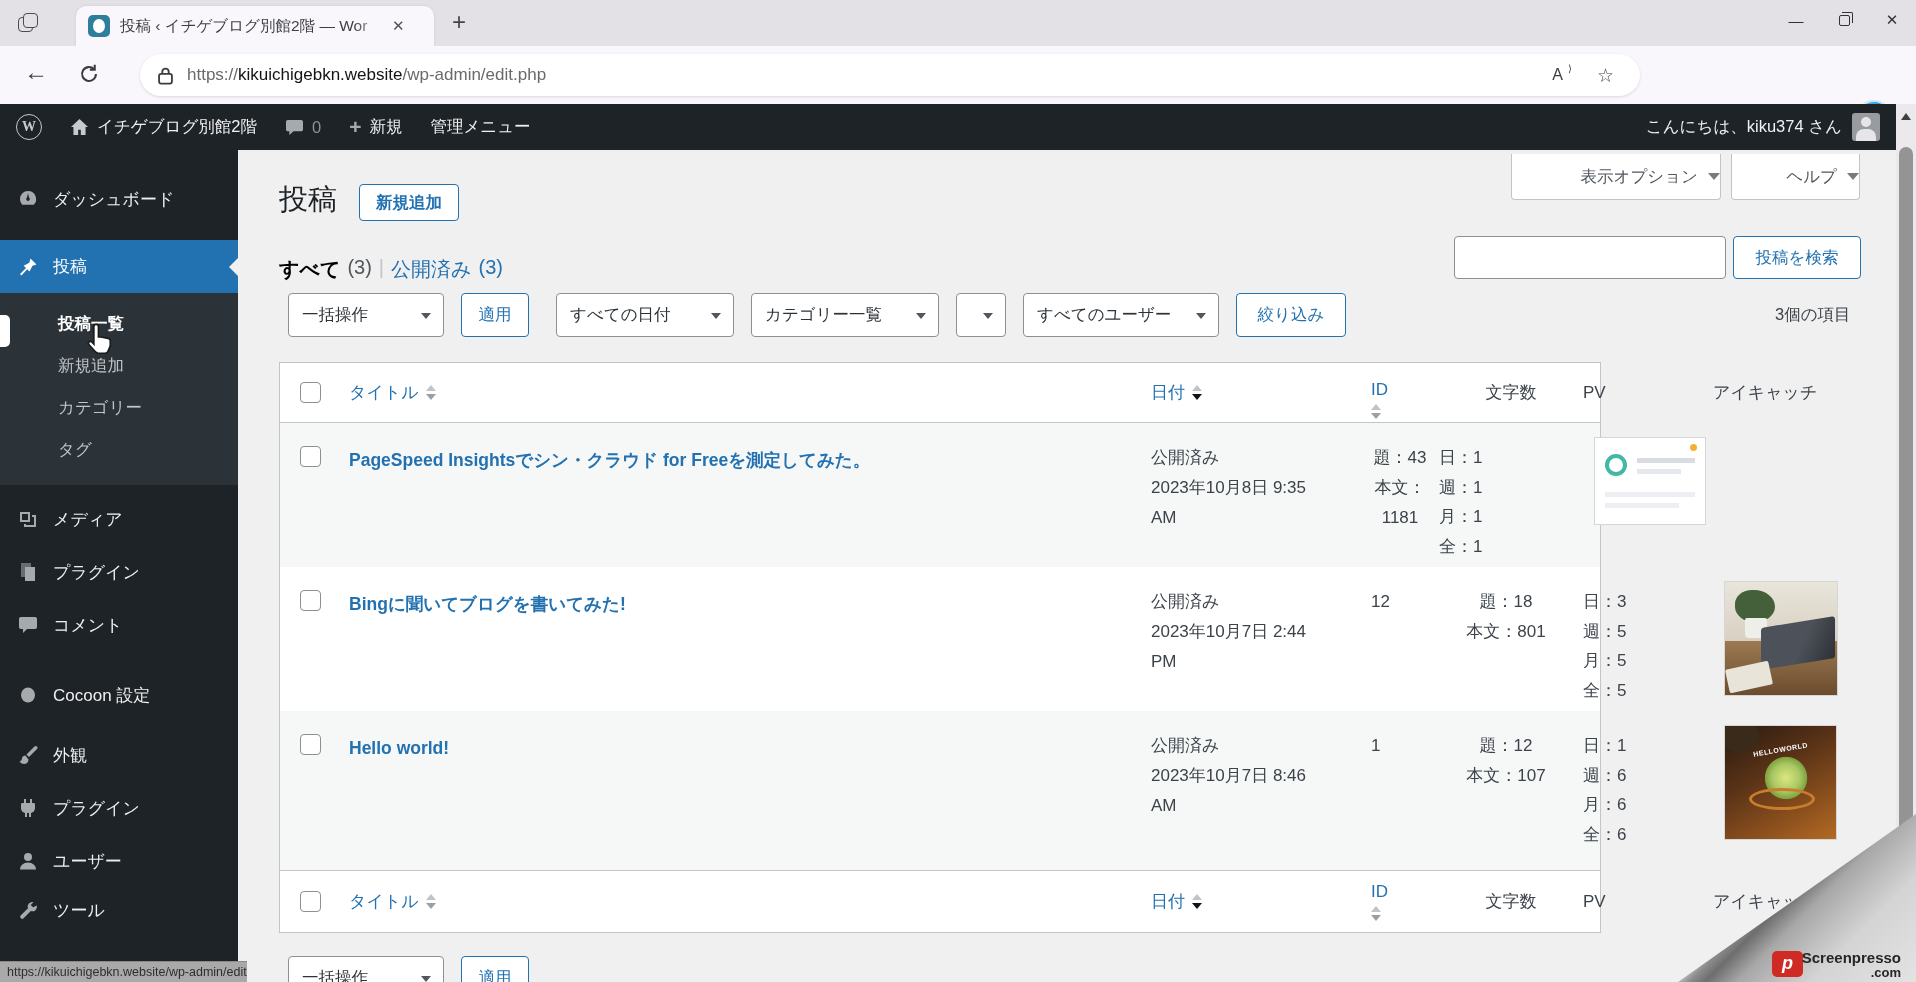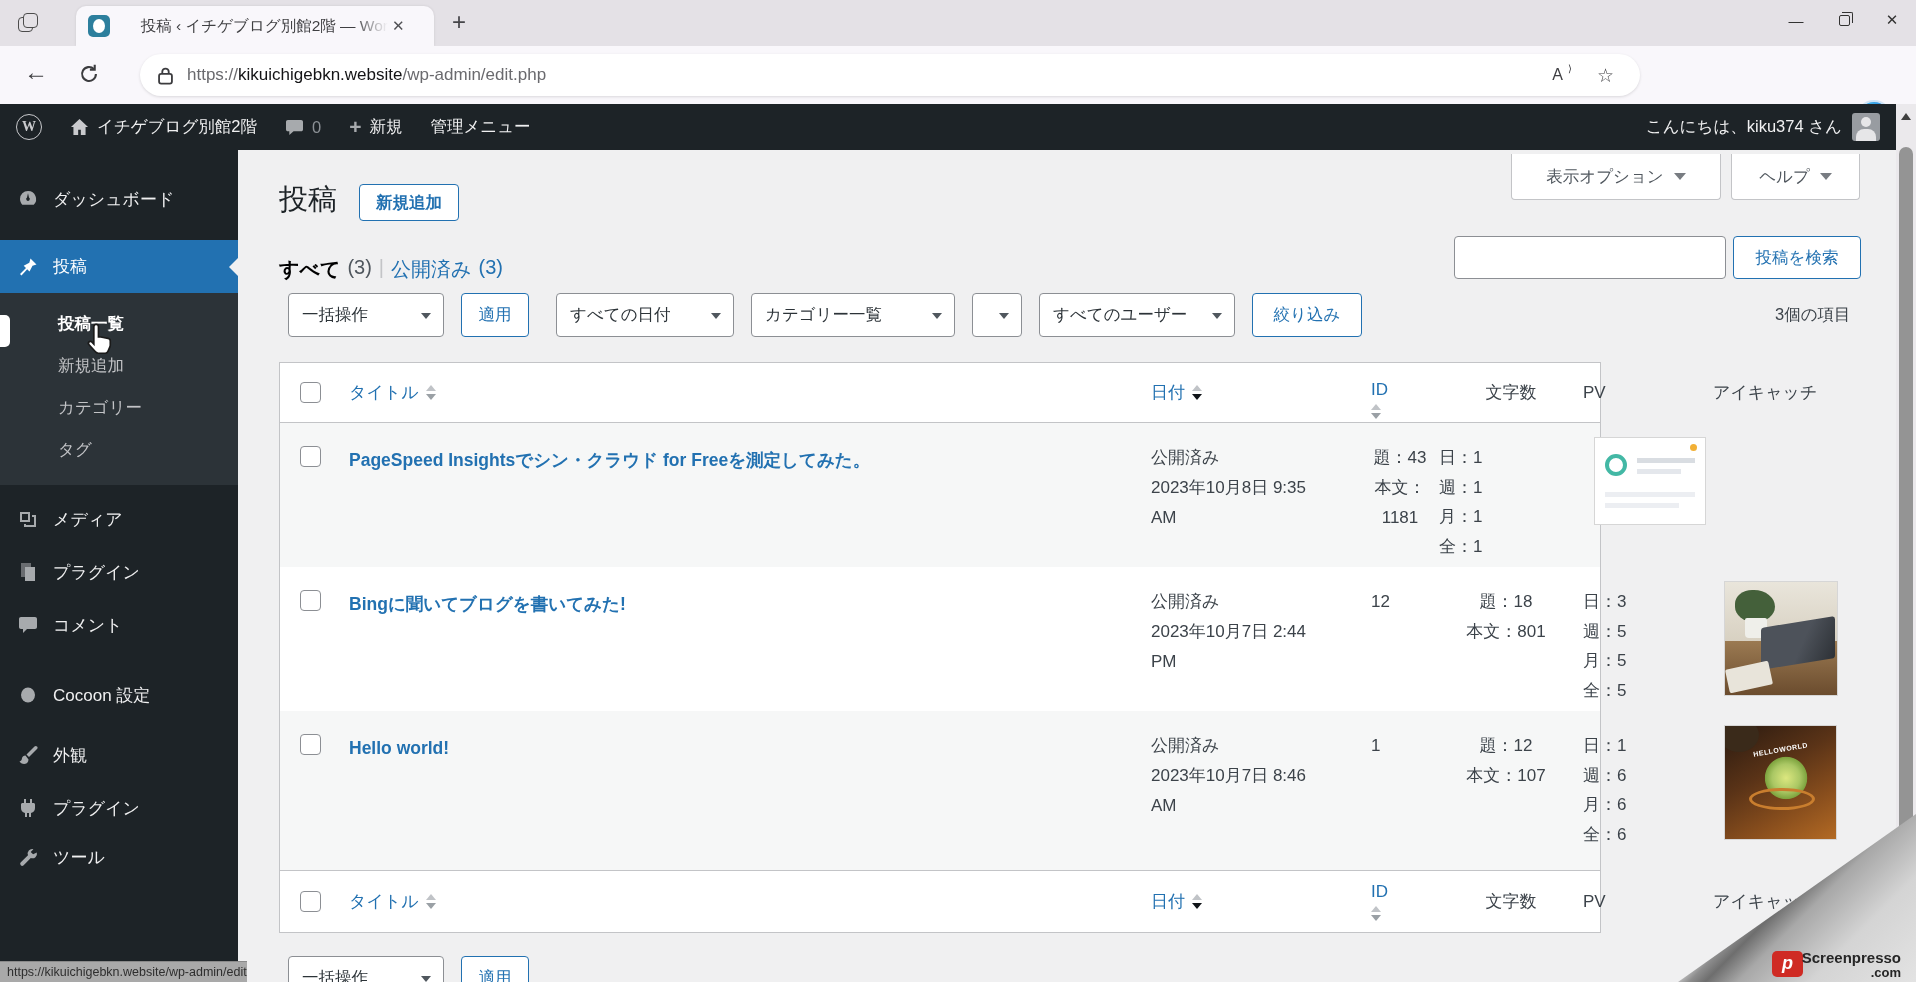--- a/index.html
+++ b/index.html
@@ -6,21 +6,21 @@
   html,body { width:1916px; height:982px; overflow:hidden; }
   body { font-family:"Liberation Sans", sans-serif; }
   .screen { position:relative; width:1916px; height:982px; background:#f0f0f1; overflow:hidden; }
 
   
   .tabstrip { position:absolute; left:0; top:0; width:100%; height:46px; background:#e4e1e6; }
   .workspaces { position:absolute; left:18px; top:13px; width:22px; height:20px; }
   .workspaces i { position:absolute; width:15px; height:15px; border:1.8px solid #4c4c4c; border-radius:4px; background:transparent; display:block; }
   .workspaces i.b1 { left:0; top:4px; }
   .workspaces i.b2 { left:5px; top:0; background:#e4e1e6; }
-  .tab { position:absolute; left:76px; top:6px; width:358px; height:40px; background:#f9f7fb; border-radius:10px 10px 0 0; display:flex; align-items:center; padding:0 12px; box-shadow:0 0 3px rgba(0,0,0,.10);text-align:right; }
+  .tab { position:absolute; left:76px; top:6px; width:358px; height:40px; background:#f9f7fb; border-radius:10px 10px 0 0; display:flex; align-items:center; padding:0 12px; box-shadow:0 0 3px rgba(0,0,0,.10); }
   .favicon { width:22px; height:22px; border-radius:5px; background:#2d7f9d; position:relative; flex:0 0 auto; }
   .favicon::after { content:""; position:absolute; left:5px; top:4px; width:12px; height:14px; background:#fff; border-radius:50%; }
   .tab-title { font-size:15.5px; color:#3f3f42; white-space:nowrap; overflow:hidden; margin-left:10px; width:268px; position:relative; }
   .tab-title::after { content:""; position:absolute; right:0; top:0; width:34px; height:100%; background:linear-gradient(90deg, rgba(249,247,251,0), #f9f7fb); }
   .tab-close { margin-left:4px; font-size:15px; color:#515155; cursor:default; }
   .newtab { position:absolute; left:452px; top:8px; font-size:24px; color:#454549; font-weight:300; }
   .wincontrols { position:absolute; right:0; top:0; height:40px; display:flex; }
   .winbtn { width:48px; height:40px; display:flex; align-items:center; justify-content:center; color:#323232; font-size:15px; }
   .ic-restore { width:11px; height:11px; border:1.4px solid #323232; border-radius:2px; position:relative; background:#e4e1e6; }
   .ic-restore::before { content:""; position:absolute; left:2px; top:-4px; width:10px; height:10px; border:1.4px solid #323232; border-left:none; border-bottom:none; border-radius:0 2px 0 0; }
@@ -65,37 +65,37 @@
   .submenu { background:#2c3338; padding:12px 0; }
   .smi { height:36px; line-height:36px; padding-left:58px; color:#c3c4c7; font-size:16.5px; margin-bottom:6px; }
   .smi.current { color:#fff; font-weight:bold; }
   .mi-media { margin-top:11px; } .mi-links,.mi-pages,.mi-comments { margin-top:7px; }
   .mi-cocoon { margin-top:24px; } .mi-appearance { margin-top:14px; }
   .mi-plugins,.mi-users { margin-top:7px; } .mi-tools { margin-top:3px; }
   .edge-pill { position:absolute; left:0; top:315px; width:10px; height:32px; background:#fff; border-radius:0 5px 5px 0; z-index:6; }
 
   
   .main { position:absolute; left:238px; top:150px; width:1658px; height:832px; background:#f0f0f1; overflow:hidden; }
-  .scr-tab { position:absolute; top:4px; height:46px; background:#fff; border:1px solid #c3c4c7; border-top:none; border-radius:0 0 4px 4px; color:#50575e; font-size:16.5px; display:flex; align-items:center; justify-content:center; gap:10px; }
+  .scr-tab { position:absolute; top:4px; height:46px; background:#fff; border:1px solid #c3c4c7; border-top:none; border-radius:0 0 4px 4px; color:#50575e; font-size:16.5px; display:flex; align-items:center; justify-content:flex-end; gap:10px; }
   .scr-opts { left:1273px; width:210px; } .scr-help { left:1493px; width:129px; }
   .tri-down { width:0; height:0; border-left:6px solid transparent; border-right:6px solid transparent; border-top:7px solid #787c82; }
   .titlerow { position:absolute; left:41px; top:30px; display:flex; align-items:flex-start; gap:22px; }
   .h1 { font-size:29px; color:#1d2327; font-weight:400; }
   .btn-blue { background:#fff; border:1px solid #2271b1; color:#2271b1; border-radius:4px; font-size:16.5px; display:inline-flex; align-items:center; justify-content:center; }
   .add-new { height:37px; padding:0 16px; margin-top:4px; font-weight:bold; }
   .search-input { position:absolute; left:1216px; top:86px; width:272px; height:43px; border:1px solid #8c8f94; border-radius:4px; background:#fff; font-size:17px; padding:0 10px; }
   .search-btn { position:absolute; left:1495px; top:86px; width:128px; height:43px; }
   .views { position:absolute; left:41px; top:106px; font-size:20px; color:#50575e; display:flex; gap:7px; }
   .views .cur { color:#000; font-weight:bold; }
   .views .lnk { color:#2271b1; }
   .views .sep { color:#c3c4c7; }
   .filters { position:absolute; left:50px; top:143px; display:flex; align-items:center; gap:17px; }
   .sel { position:relative; height:44px; background:#fff; border:1px solid #8c8f94; border-radius:4px; font-size:16.5px; color:#2c3338; display:flex; align-items:center; padding:0 34px 0 13px; }
   .sel .chev { position:absolute; right:12px; top:19px; width:0; height:0; border-left:5.5px solid transparent; border-right:5.5px solid transparent; border-top:6.5px solid #50575e; }
-  .w-bulk { width:156px; } .w-apply { width:68px; height:44px; } .w-date { width:178px; } .w-cat { width:204px; } .w-small { width:50px; padding:0; } .w-users { width:196px; } .w-filter { width:110px; height:44px; }
+  .w-bulk { width:156px; } .w-apply { width:68px; height:44px; } .w-date { width:178px; } .w-cat { width:188px; } .w-small { width:50px; padding:0; } .w-users { width:196px; } .w-filter { width:110px; height:44px; }
   .count { position:absolute; left:1537px; top:154px; font-size:16.5px; color:#3c434a; }
 
   
   .table { position:absolute; left:41px; top:212px; width:1322px; background:#fff; border:1px solid #c3c4c7; }
   .trow { display:grid; grid-template-columns:55px 816px 220px 68px 144px 130px 149px; }
   .t-head { height:60px; border-bottom:1px solid #c3c4c7; align-items:center; }
   .t-foot { height:62px; border-top:1px solid #c3c4c7; align-items:center; }
   .t-r1 { height:144px; background:#f6f7f7; }
   .t-r2 { height:144px; background:#fff; }
   .t-r3 { height:159px; background:#f6f7f7; }
@@ -297,20 +297,29 @@
       <span>外観</span>
     </div>
     <div class="mi mi-plugins">
       <span class="mico">
           <svg width="20" height="20" viewBox="0 0 20 20">
             <path d="M6 1v4H4.5C3.7 5 3 5.7 3 6.5V10a5 5 0 0 0 4 4.9V19h2v-4h2v4h2v-4.1A5 5 0 0 0 17 10V6.5C17 5.7 16.3 5 15.5 5H14V1h-2v4H8V1z"></path>
           </svg>
         </span>
       <span>プラグイン</span>
     </div>
+    <div class="mi mi-users">
+      <span class="mico">
+          <svg width="20" height="20" viewBox="0 0 20 20">
+            <circle cx="10" cy="6" r="4"></circle>
+            <path d="M2 18.5c0-4.1 3.6-7 8-7s8 2.9 8 7z"></path>
+          </svg>
+        </span>
+      <span>ユーザー</span>
+    </div>
     <div class="mi mi-tools">
       <span class="mico">
           <svg width="20" height="20" viewBox="0 0 20 20">
             <path d="M18.8 5.6a4.5 4.5 0 0 1-6 5.4L5.4 18.4a2 2 0 0 1-2.8-2.8L10 8.2a4.5 4.5 0 0 1 5.4-6l-2.7 2.7 2.4 2.4z"></path>
           </svg>
         </span>
       <span>ツール</span>
     </div>
   </div>
   <div class="edge-pill"></div>

